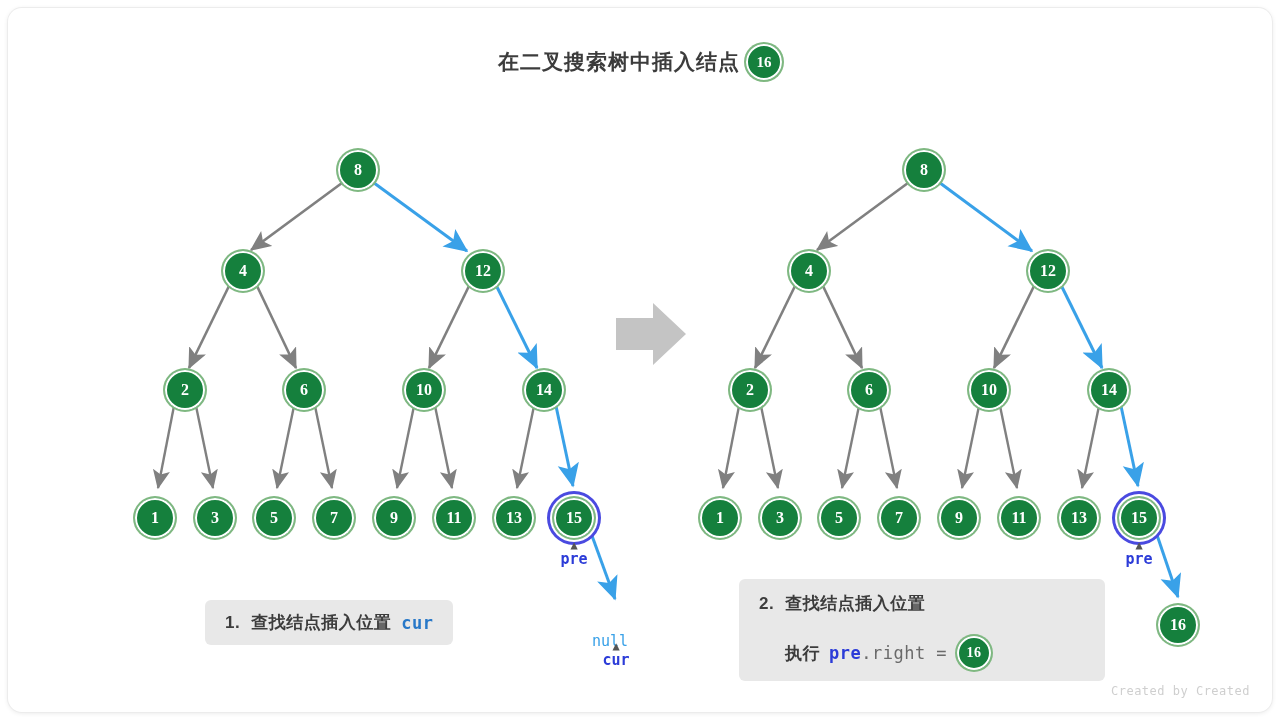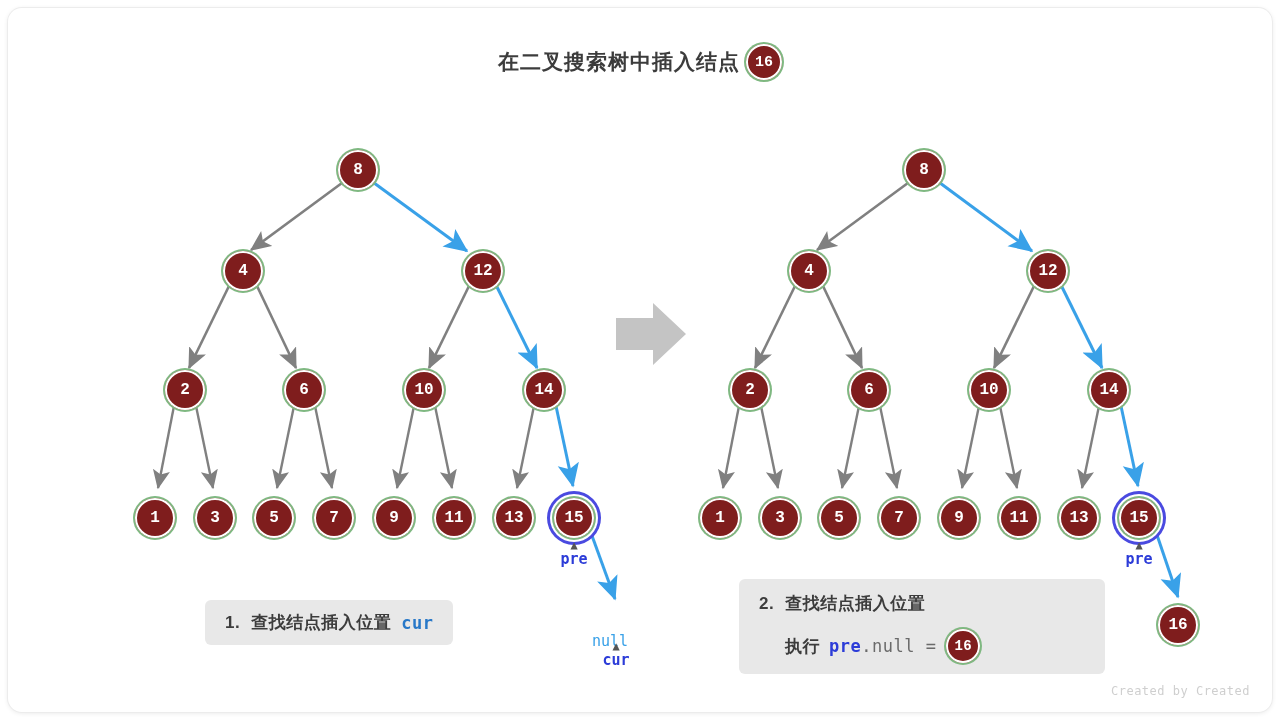--- a/index.html
+++ b/index.html
@@ -38,29 +38,29 @@
     font-weight: bold;
     color: #3c3c3c;
     letter-spacing: 1px;
   }
   
   .node {
     position: absolute;
     width: 40px;
     height: 40px;
     border-radius: 50%;
-    background: #7f1d1d;
+    background: #15803d;
     box-shadow: inset 0 0 0 2px #ffffff, 0 0 0 2px #7fb881;
     color: #ffffff;
     font-size: 16px;
     font-weight: bold;
     display: flex;
     align-items: center;
     justify-content: center;
-    font-family: Liberation Mono, monospace;
+    font-family: Liberation Serif, serif;
     box-sizing: border-box;
   }
   .node.inline {
     position: relative;
     width: 36px;
     height: 36px;
     font-size: 15px;
     flex: 0 0 auto;
   }
   .node.small {
@@ -102,21 +102,21 @@
     font-weight: bold;
     margin-left: 10px;
   }
   #caption-2 {
     display: block;
     line-height: 1.6;
   }
   #caption-2 .line2 {
     display: flex;
     align-items: center;
-    margin-top: 12px;
+    margin-top: 19px;
     padding-left: 26px;
     font-weight: normal;
   }
   #caption-2 .exec-label {
     font-weight: bold;
     color: #3c3c3c;
     margin-right: 9px;
   }
   #caption-2 .code-pre {
     font-family: "DejaVu Sans Mono", monospace;
@@ -288,20 +288,20 @@
   </div>
 
   <div class="caption" id="caption-2" style="left:731px; top:571px; width:366px;">
     <div style="display:flex; align-items:center;">
       <span style="margin-right:11px;">2.</span>
       <span>查找结点插入位置</span>
     </div>
     <div class="line2">
       <span class="exec-label">执行</span>
       <span class="code-pre">pre</span>
-      <span class="code-rest">.null =</span>
+      <span class="code-rest">.right =</span>
       <span class="node inline small">16</span>
     </div>
   </div>
 
   <div id="footer">Created by Created</div>
 
 </div>
 
 </body></html>

